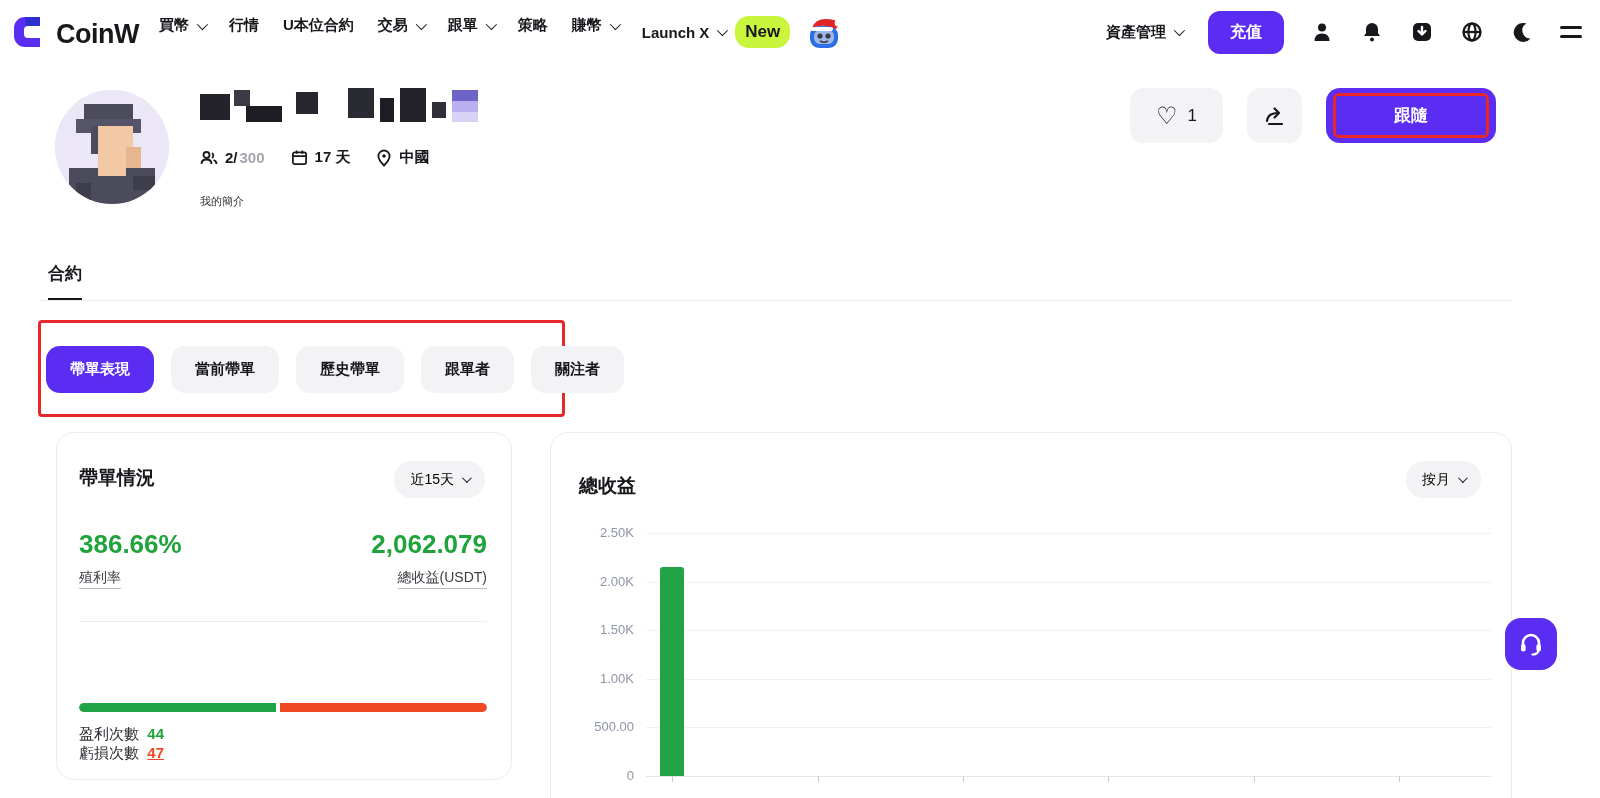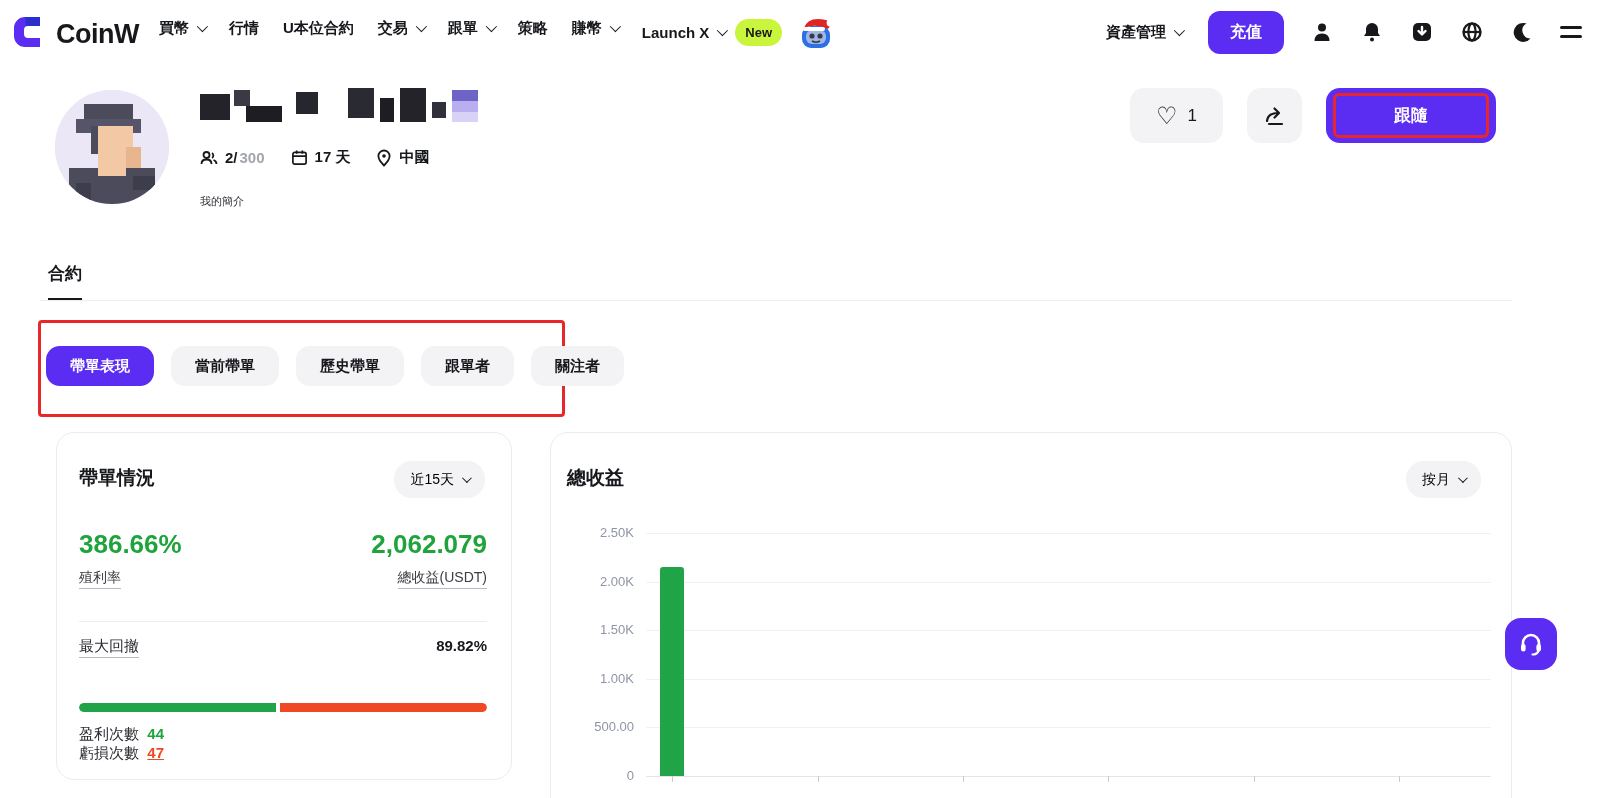--- a/index.html
+++ b/index.html
@@ -6,21 +6,21 @@
   html,body { width:1600px; height:798px; overflow:hidden; background:#fff;
     font-family:"Liberation Sans","DejaVu Sans",sans-serif; color:#17181c; }
 
   
   .navbar { height:64px; display:flex; align-items:center; padding:0 18px 0 12px; }
   .brand { display:flex; align-items:flex-end; gap:8px; margin-right:20px; cursor:pointer; }
   .brand-name { font-size:27px; font-weight:bold; letter-spacing:-0.5px; }
   .nav-items { display:flex; align-items:flex-start; gap:24px; }
   .nav-item { display:flex; align-items:center; gap:6px; font-size:15px; font-weight:bold; cursor:pointer; white-space:nowrap; }
   .caret { width:8px; height:8px; border-right:1.8px solid #17181c; border-bottom:1.8px solid #17181c; transform:rotate(45deg) translateY(-2px); margin-left:2px; }
-  .badge-new { background:#c9f53d; color:#17181c; font-size:13px; font-weight:bold; padding:6px 10px; border-radius:14px; margin-left:4px; }
+  .badge-new { background:#c9f53d; color:#17181c; font-size:17px; font-weight:bold; padding:6px 10px; border-radius:14px; margin-left:4px; }
   .mascot { margin-left:14px; position:relative; width:40px; height:40px; cursor:pointer; }
   .nav-right { margin-left:auto; display:flex; align-items:center; gap:26px; }
   .nav-asset { display:flex; align-items:center; gap:6px; font-size:15px; font-weight:bold; cursor:pointer; }
   .btn-deposit { background:#5b2cf1; color:#fff; border:none; font-size:16px; font-weight:bold;
     padding:11px 22px; border-radius:12px; cursor:pointer; }
   .nav-icon { width:24px; height:24px; display:flex; align-items:center; justify-content:center; cursor:pointer; }
   .hamburger { display:flex; flex-direction:column; gap:6px; cursor:pointer; }
   .hamburger div { width:22px; height:3px; background:#17181c; border-radius:2px; }
 
   
@@ -45,21 +45,21 @@
   
   .tabbar { position:absolute; left:48px; top:262px; }
   .tab { font-size:17px; font-weight:bold; padding-bottom:14px; cursor:pointer; }
   .tab-underline { position:absolute; left:0; top:36px; width:34px; height:3px; background:#17181c; }
   .tab-divider { position:absolute; left:40px; top:300px; width:1472px; height:1px; background:#ededf0; }
 
   
   .anno-pills { position:absolute; left:38px; top:320px; width:527px; height:97px;
     border:3px solid #e8272b; border-radius:4px; pointer-events:none; }
   .pill-row { position:absolute; left:46px; top:346px; display:flex; gap:17px; }
-  .pill { background:#f3f3f5; color:#17181c; border:none; border-radius:14px; height:40px;
+  .pill { background:#f3f3f5; color:#17181c; border:none; border-radius:14px; height:47px;
     padding:0 24px; font-size:15px; font-weight:bold; cursor:pointer; white-space:nowrap; }
   .pill.active { background:#5b2cf1; color:#fff; }
 
   
   .card { position:absolute; background:#fff; border:1px solid #ececef; border-radius:18px; }
   .card-perf { left:56px; top:432px; width:456px; height:348px; }
   .card-profit { left:550px; top:432px; width:962px; height:420px; }
   .card-title { position:absolute; left:22px; top:32px; font-size:19px; font-weight:bold; }
   .period-pill { position:absolute; right:26px; top:28px; background:#f3f3f5; border:none; border-radius:18px;
     height:37px; padding:0 16px; display:flex; align-items:center; gap:8px; font-size:14px; cursor:pointer; }
@@ -286,39 +286,35 @@
       <i class="period-caret"></i>
   </button>
 
   <div class="big-green" style="left:22px;">386.66%</div>
   <div class="metric-label" style="left:22px;">殖利率</div>
   <div class="big-green" style="right:24px; text-align:right;">2,062.079</div>
   <div class="metric-label" style="right:24px;">總收益(USDT)</div>
 
   <div class="perf-divider"></div>
 
-  <div class="kv-row" style="top:204px;">
-    <span class="kv-label-u">最大回撤</span>
-    <span class="kv-val">89.82%</span>
-  </div>
 
   <div class="wl-bar">
     <div class="wl-green" id="wl-green" style="width: 48.35%;"></div>
     <div class="wl-gap"></div>
     <div class="wl-red"></div>
   </div>
 
   <div class="kv-row" style="top:292px;flex-direction:column;">
     <span><span style="color:#2c2d33;">盈利次數</span>&nbsp;&nbsp;<span class="kv-val green">44</span></span>
     <span><span style="color:#2c2d33;">虧損次數</span>&nbsp;&nbsp;<span class="kv-val red">47</span></span>
   </div>
 </section>
 
 <section class="card card-profit">
-  <div class="card-title" style="left:16px;">總收益</div>
+  <div class="card-title" style="left:28px;margin-top:8px;">總收益</div>
   <button class="period-pill" style="right:30px;">
     <span>按月</span>
       <i class="period-caret"></i>
   </button>
   <div class="plot" id="plot">
       <div class="gridline" style="top: 0px;"></div>
       <div class="ytick" style="left: -84px; top: -8px;">2.50K</div>
       <div class="gridline" style="top: 48.6px;"></div>
       <div class="ytick" style="left: -84px; top: 40.6px;">2.00K</div>
       <div class="gridline" style="top: 97.2px;"></div>

